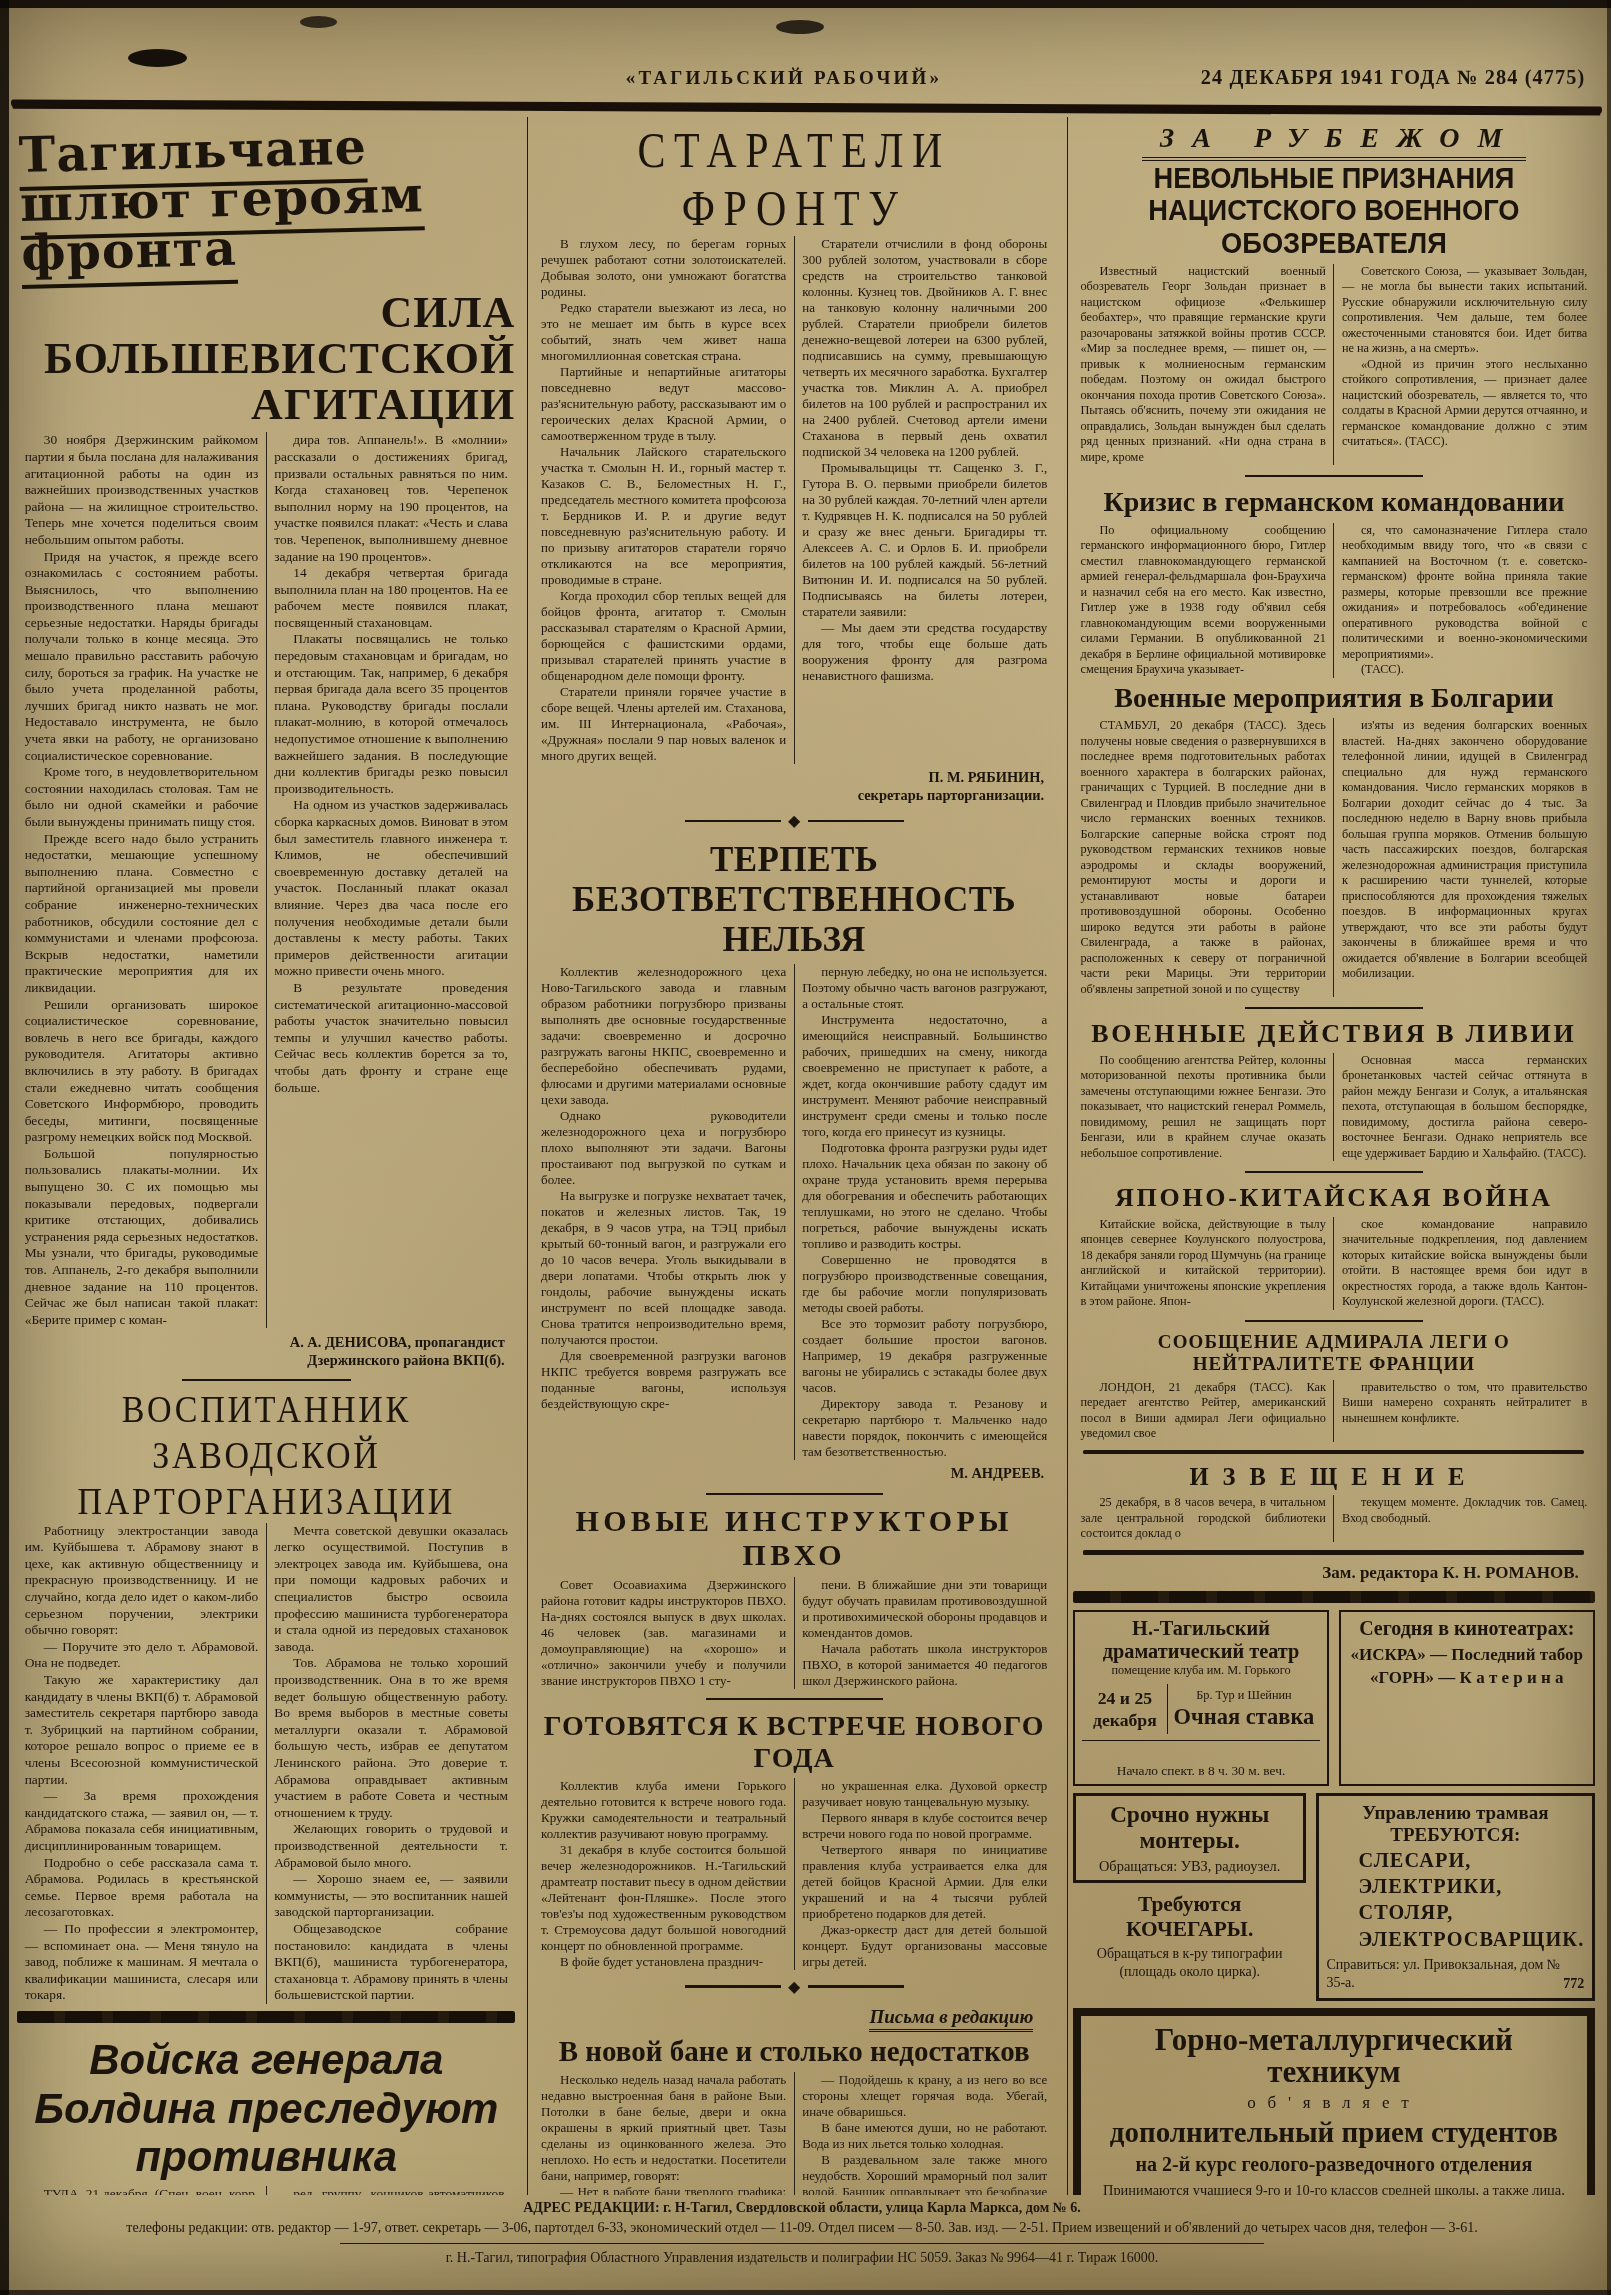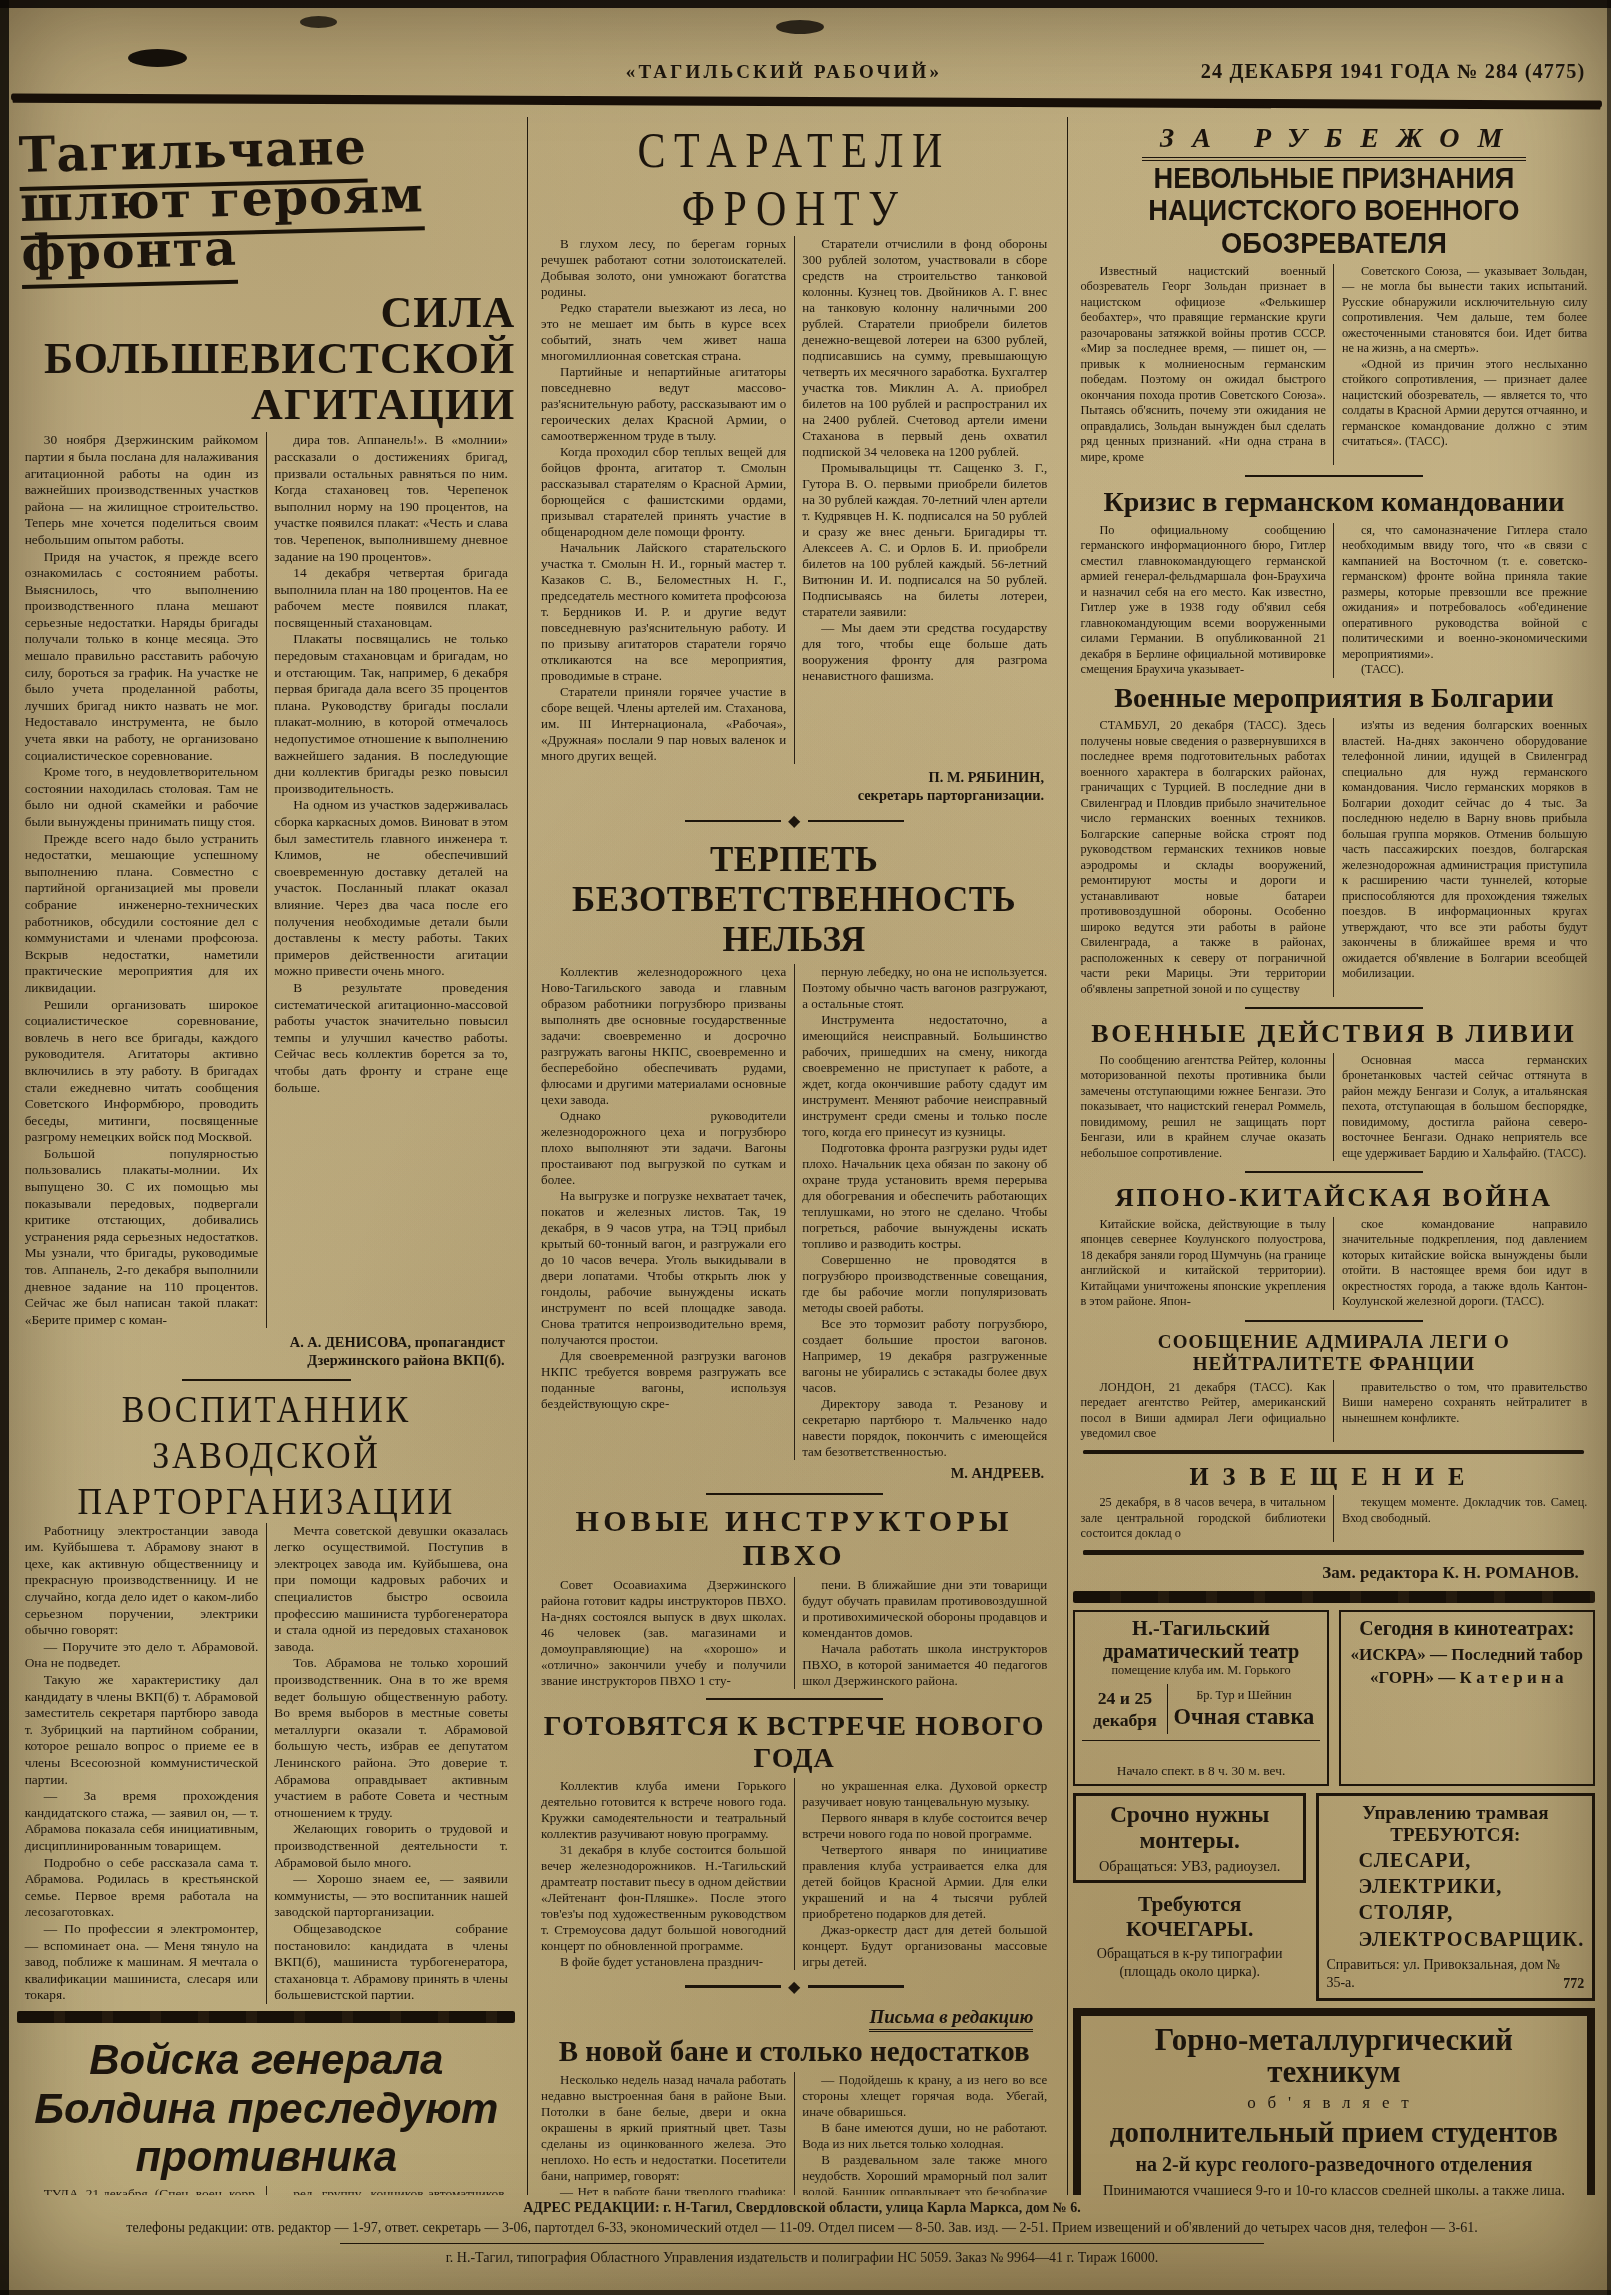--- a/index.html
+++ b/index.html
@@ -14,21 +14,21 @@
       linear-gradient(180deg,#c7b88c 0%,#cfc096 22%,#cbbc90 55%,#c2b284 82%,#b9a878 100%);
     box-shadow:inset 0 0 118px rgba(40,25,8,.55);}
   .edge{position:absolute;z-index:5;background:#0c0804;}
   .edge.left{left:0;top:0;width:8.6px;height:100%;opacity:.85;}
   .edge.right{right:0;top:0;width:5.4px;height:100%;opacity:.6;}
   .edge.top{left:0;top:0;width:100%;height:7.5px;opacity:.9;}
   .edge.bottom{left:0;bottom:0;width:100%;height:5.4px;opacity:.7;}
   .smudge{position:absolute;background:#15100a;border-radius:50%;z-index:4;}
 
   
-  .masthead{position:absolute;top:19px;left:10.7px;right:10.7px;height:105px;}
+  .masthead{position:absolute;top:25px;left:10.7px;right:10.7px;height:105px;}
   .mast-row{display:flex;align-items:flex-end;height:64px;}
   .mast-title{flex:0 0 auto;margin-left:615px;font-weight:bold;font-size:19px;letter-spacing:3.2px;}
   .mast-issue{flex:1;text-align:right;font-weight:bold;font-size:20.3px;letter-spacing:1.1px;padding-right:16px;}
   .rule-wavy{margin-top:14px;height:7px;background:#170f08;border-radius:3.2px/5.4px;transform:rotate(.25deg);box-shadow:0 3.7px 0 -1.6px #170f08;}
 
   
   .content{position:absolute;top:117px;left:11.8px;right:11.8px;bottom:100px;display:grid;grid-template-columns:509px 533px 1fr;column-gap:6.4px;overflow:hidden;}
   .zone{overflow:hidden;padding:0 5.4px;}
   .zone.mid,.zone.rgt{border-left:1.6px solid #221a10;}
 
@@ -199,22 +199,22 @@
     </div>
 
     <div class="zone mid">
       <article>
         <h1 class="h-star">СТАРАТЕЛИ ФРОНТУ</h1>
         <div class="two body">
           <div>
               <p>В глухом лесу, по берегам горных речушек работают сотни золотоискателей. Добывая золото, они умножают богатства родины.</p>
               <p>Редко старатели выезжают из леса, но это не мешает им быть в курсе всех событий, знать чем живет наша многомиллионная советская страна.</p>
               <p>Партийные и непартийные агитаторы повседневно ведут массово-раз'яснительную работу, рассказывают им о героических делах Красной Армии, о самоотверженном труде в тылу.</p>
+              <p>Начальник Лайского старательского участка т. Смолын Н. И., горный мастер т. Казаков С. В., Беломестных Н. Г., председатель местного комитета профсоюза т. Бердников И. Р. и другие ведут повседневную раз'яснительную работу. И по призыву агитаторов старатели горячо откликаются на все мероприятия, проводимые в стране.</p>
               <p>Когда проходил сбор теплых вещей для бойцов фронта, агитатор т. Смолын рассказывал старателям о Красной Армии, борющейся с фашистскими ордами, призывал старателей принять участие в общенародном деле помощи фронту.</p>
-              <p>Начальник Лайского старательского участка т. Смолын Н. И., горный мастер т. Казаков С. В., Беломестных Н. Г., председатель местного комитета профсоюза т. Бердников И. Р. и другие ведут повседневную раз'яснительную работу. И по призыву агитаторов старатели горячо откликаются на все мероприятия, проводимые в стране.</p>
               <p>Старатели приняли горячее участие в сборе вещей. Члены артелей им. Стаханова, им. III Интернационала, «Рабочая», «Дружная» послали 9 пар новых валенок и много других вещей.</p>
             </div>
           <div>
               <p>Старатели отчислили в фонд обороны 300 рублей золотом, участвовали в сборе средств на строительство танковой колонны. Кузнец тов. Двойников А. Г. внес на танковую колонну наличными 200 рублей. Старатели приобрели билетов денежно-вещевой лотереи на 6300 рублей, подписавшись на сумму, превышающую четверть их месячного заработка. Бухгалтер участка тов. Миклин А. А. приобрел билетов на 100 рублей и распространил их на 2400 рублей. Счетовод артели имени Стаханова в первый день охватил подпиской 34 человека на 1200 рублей.</p>
               <p>Промывальщицы тт. Сащенко З. Г., Гутора В. О. первыми приобрели билетов на 30 рублей каждая. 70-летний член артели т. Кудрявцев Н. К. подписался на 50 рублей и сразу же внес деньги. Бригадиры тт. Алексеев А. С. и Орлов Б. И. приобрели билетов на 100 рублей каждый. 56-летний Витюнин И. И. подписался на 50 рублей. Подписываясь на билеты лотереи, старатели заявили:</p>
               <p>— Мы даем эти средства государству для того, чтобы еще больше дать вооружения фронту для разгрома ненавистного фашизма.</p>
             </div>
         </div>
         <div class="byline">П. М. РЯБИНИН,
 секретарь парторганизации.</div>

